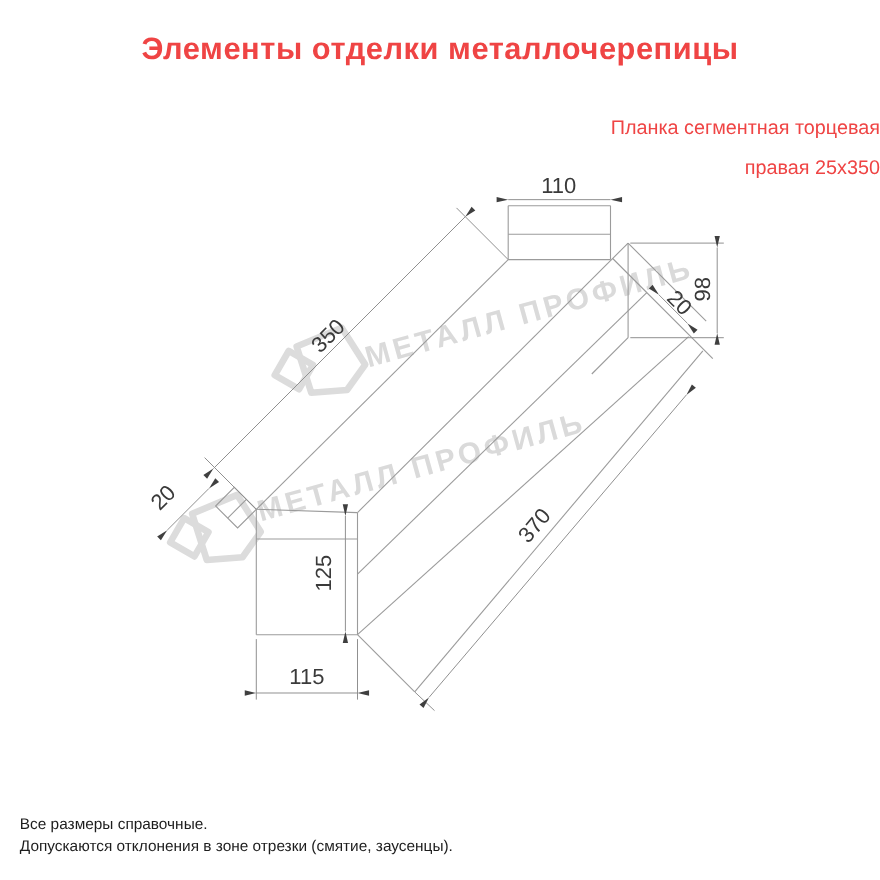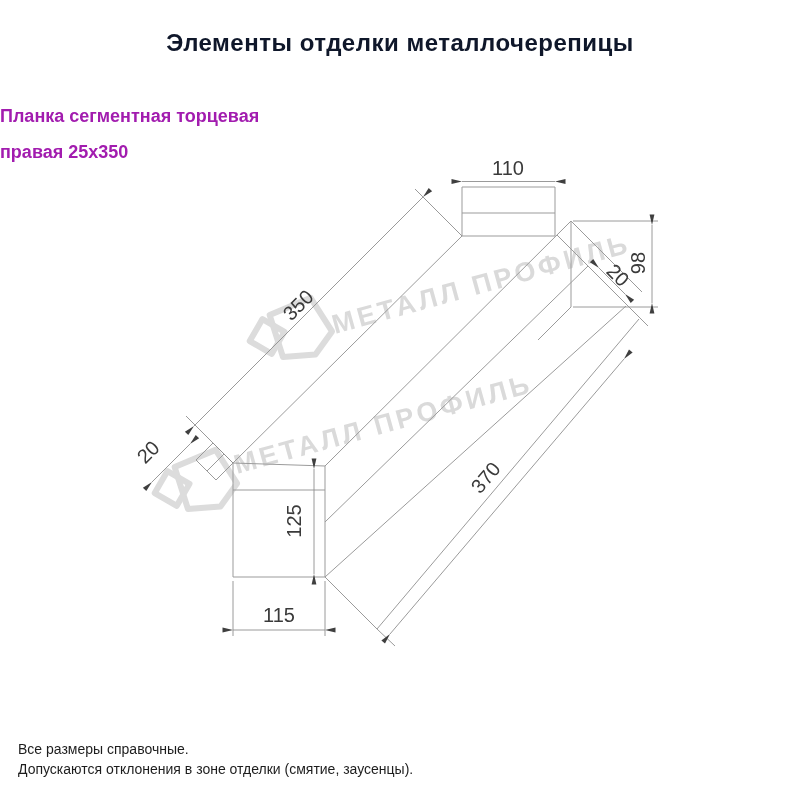--- a/index.html
+++ b/index.html
@@ -2,25 +2,25 @@
 <html><head>
 <meta charset="utf-8">
 <style>
   html,body{margin:0;padding:0;background:#e9e9e9;}
   #stage{
     position:relative;width:800px;height:800px;background:#ffffff;
     font-family:"Liberation Sans","DejaVu Sans",sans-serif;overflow:hidden;margin:0 auto;
   }
   .title{
     position:absolute;top:29px;left:0;right:0;text-align:center;
-    font-size:24px;font-weight:bold;color:#0f172a;letter-spacing:0.5px;
+    font-size:28px;font-weight:bold;color:#ef4444;letter-spacing:0.5px;
   }
   .subtitle{
-    position:absolute;left:0;right:0;text-align:left;
-    font-size:18px;color:#a21caf;line-height:22px;font-weight:bold;
+    position:absolute;left:0;right:0;text-align:right;
+    font-size:18px;color:#ef4444;line-height:22px;
   }
   .subtitle.l1{top:105px;}
   .subtitle.l2{top:141px;}
   .notes{
     position:absolute;left:18px;color:#1d1d1d;font-size:14px;
   }
   .note1{top:741px;text-align:right;}
   .note2{top:761px;}
   svg{position:absolute;left:0;top:0;}
   svg text{font-family:"Liberation Sans","DejaVu Sans",sans-serif;}
@@ -109,14 +109,14 @@
       <text transform="translate(153,457) rotate(-45)">20</text>
       <text transform="translate(645,263) rotate(-90)">98</text>
       <text transform="translate(613,280) rotate(45)">20</text>
       <text transform="translate(301,521) rotate(-90)">125</text>
       <text x="279" y="622">115</text>
       <text transform="translate(491,482) rotate(-50)">370</text>
     </g>
   </svg>
 
   <div class="notes note1">Все размеры справочные.</div>
-  <div class="notes note2">Допускаются отклонения в зоне отделки (смятие, заусенцы).</div>
+  <div class="notes note2">Допускаются отклонения в зоне отрезки (смятие, заусенцы).</div>
 </div>
 
 </body></html>

